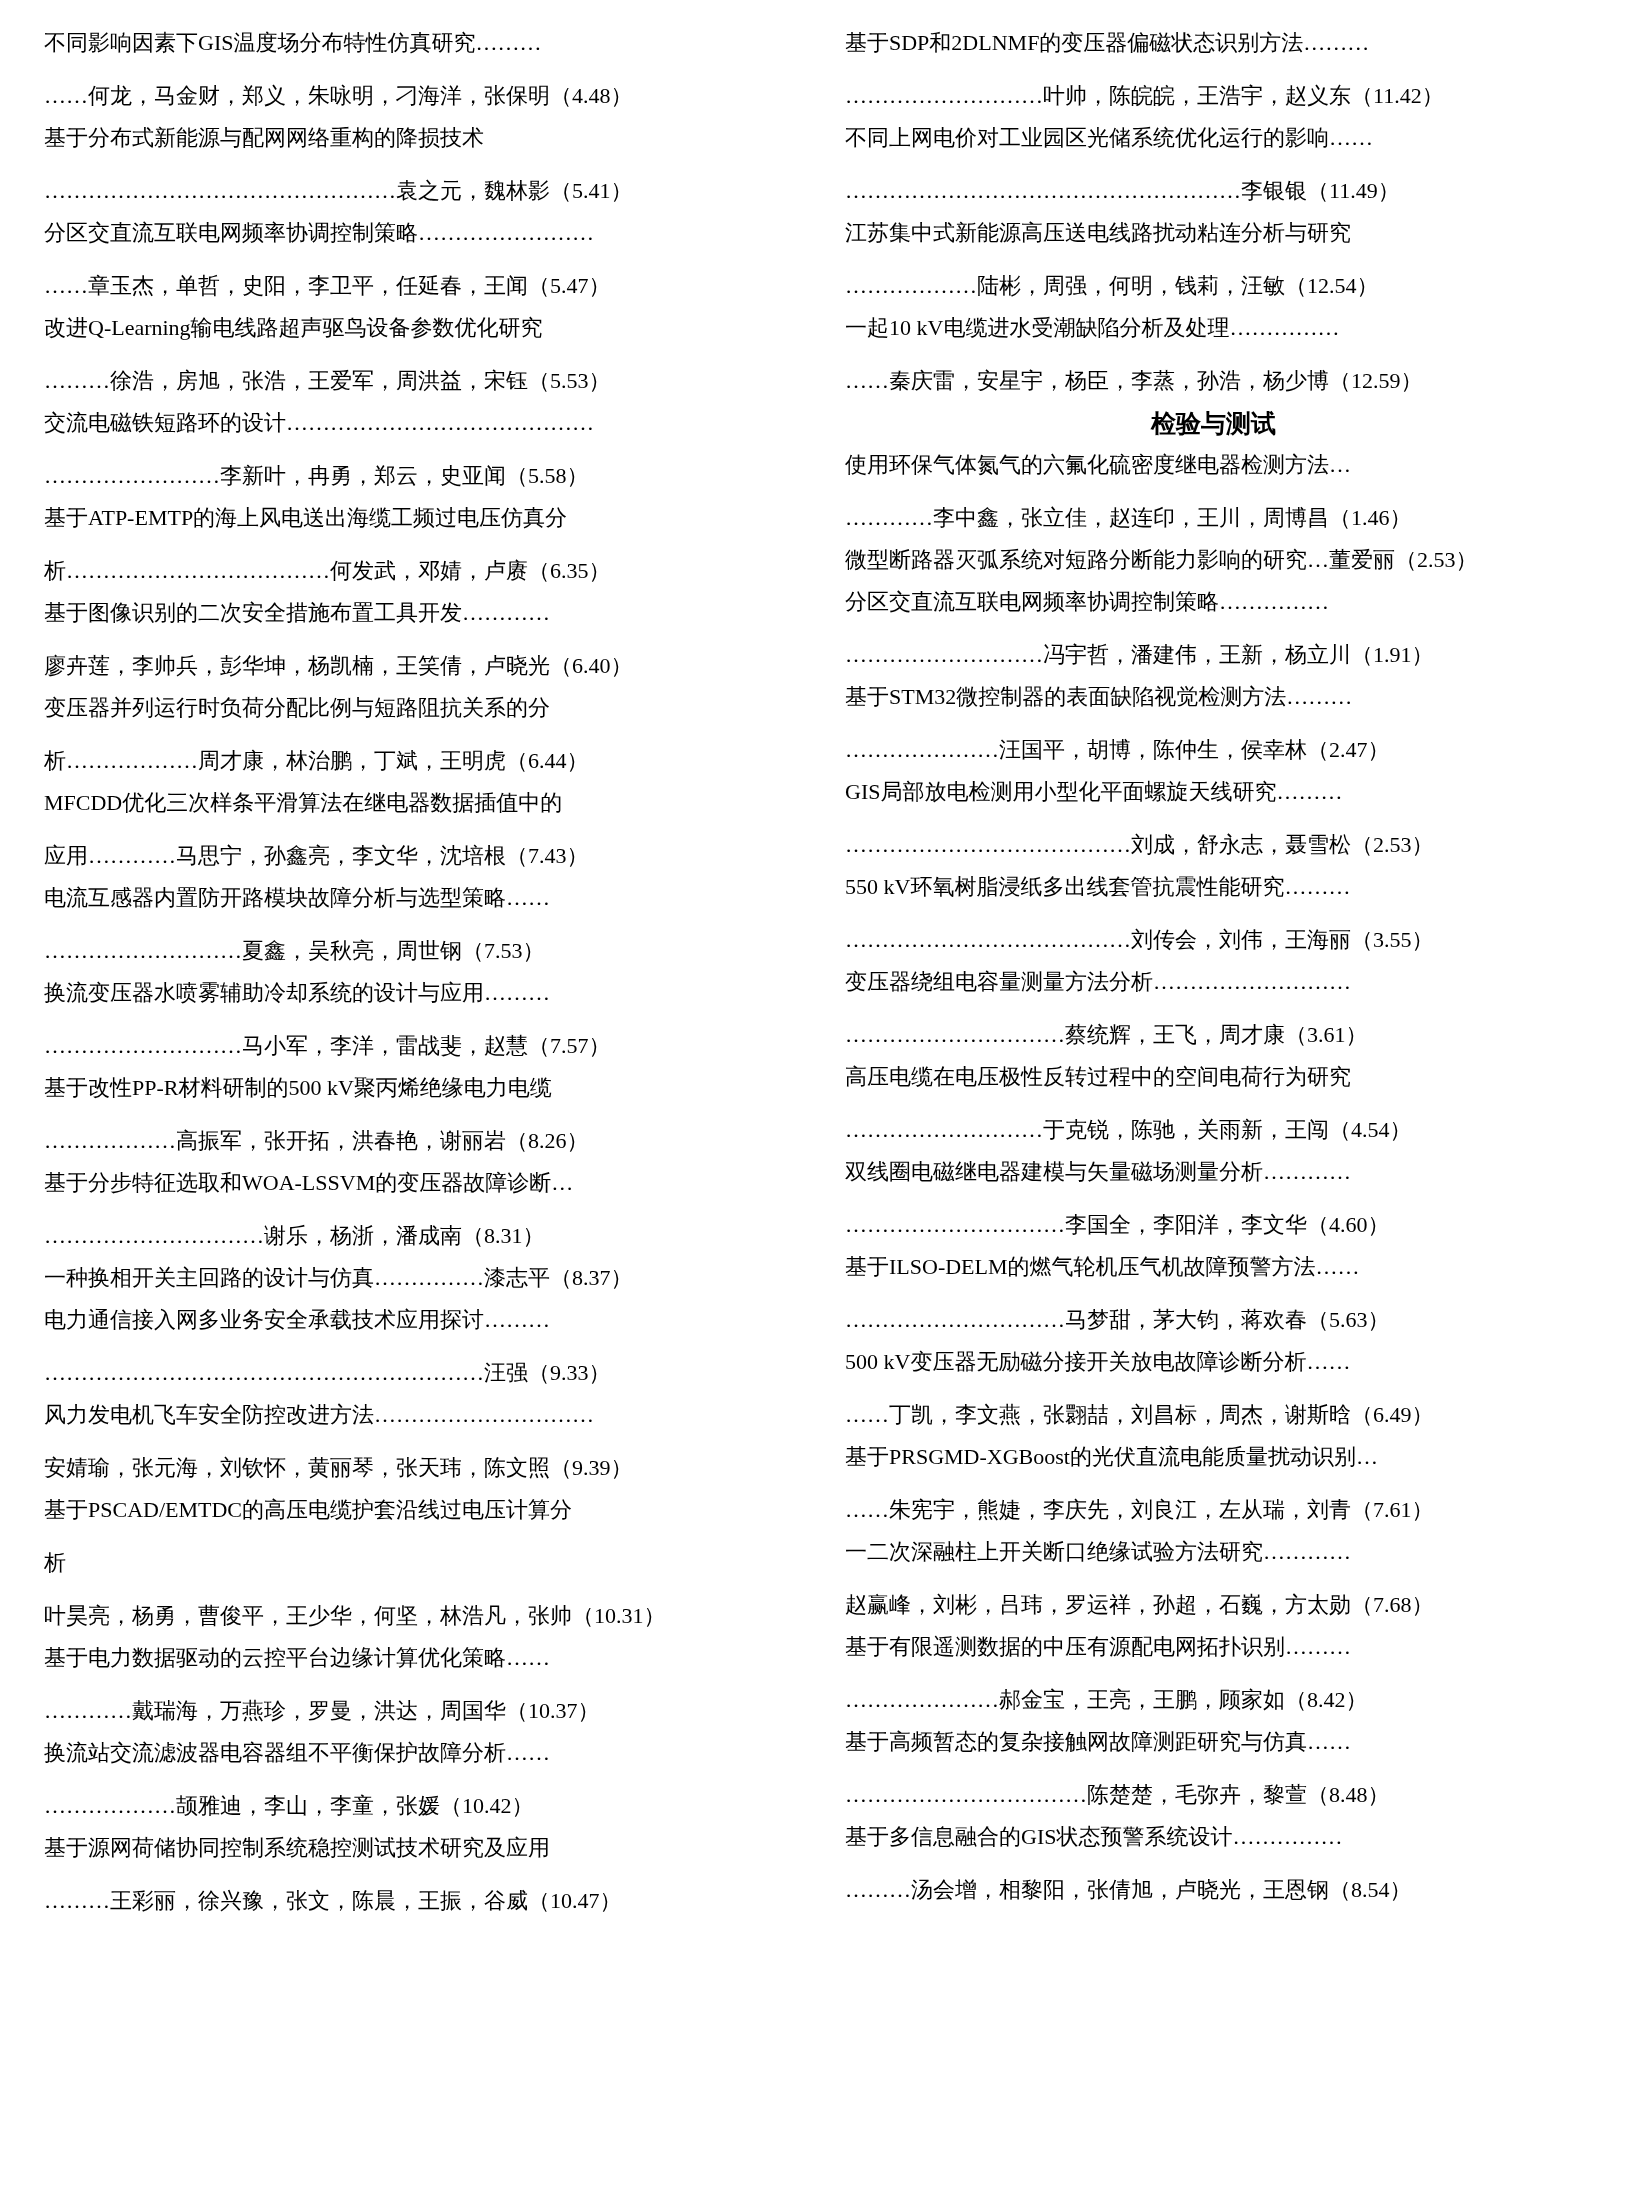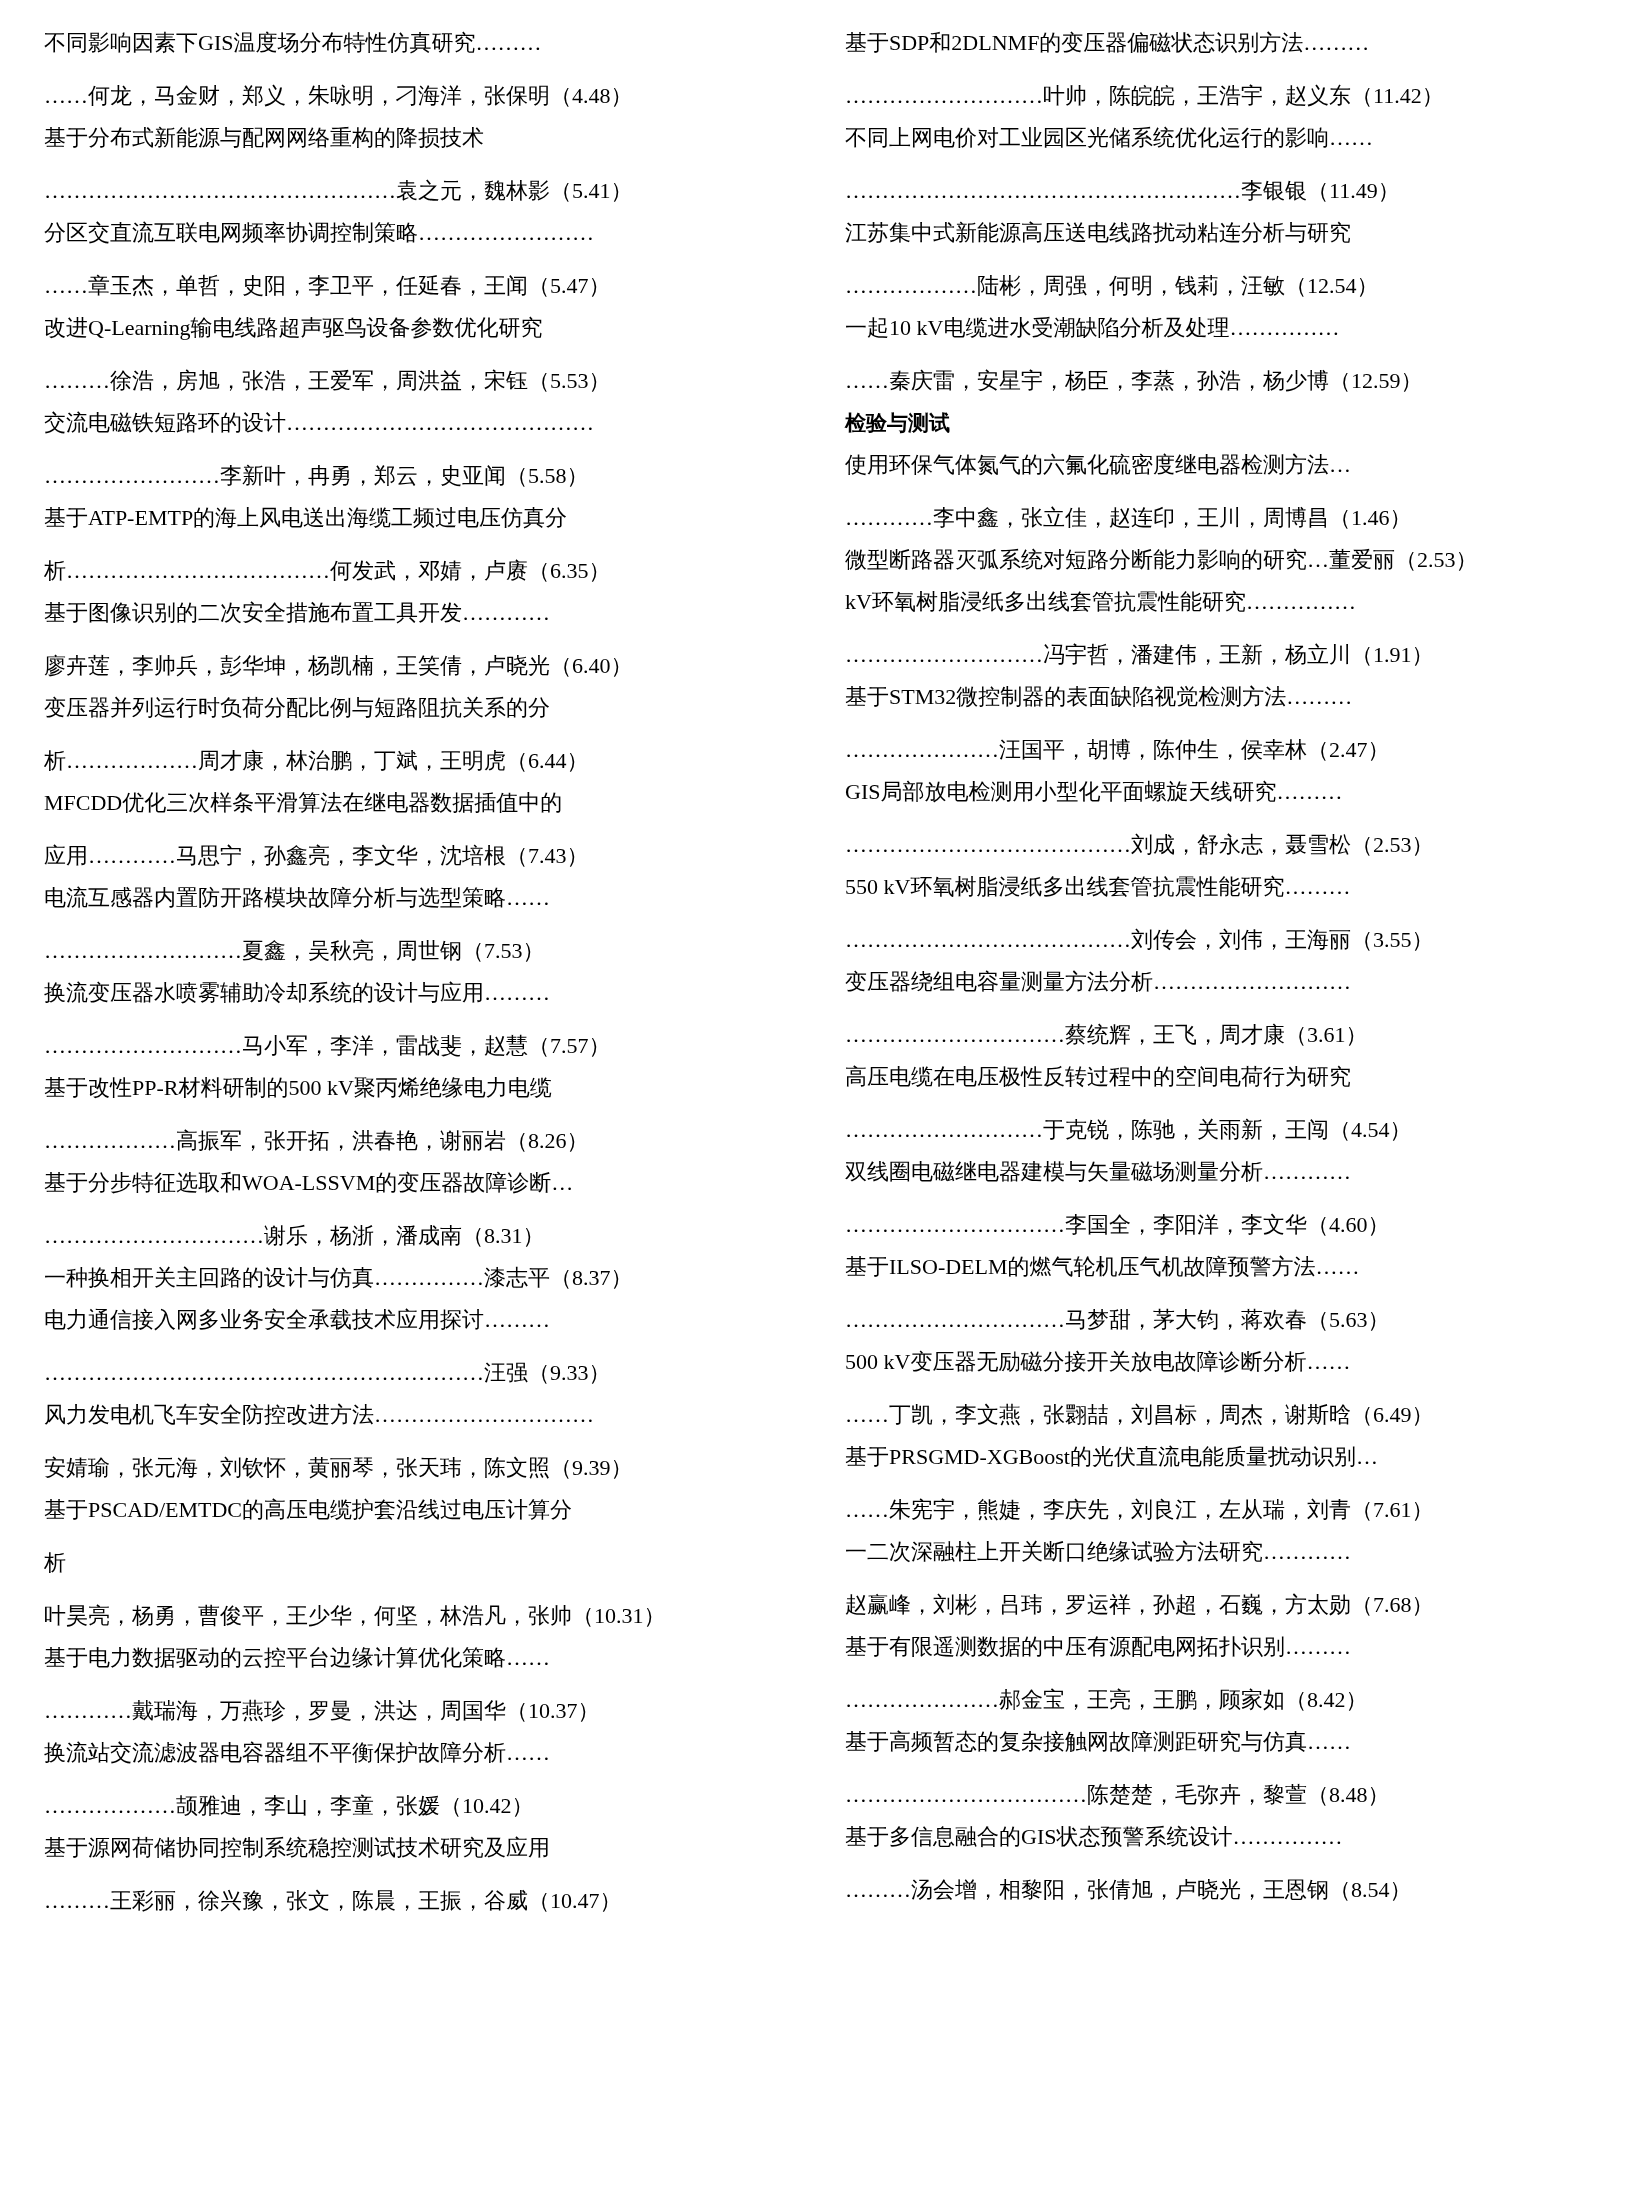--- a/index.html
+++ b/index.html
@@ -41,22 +41,22 @@
     font-size: 22px;
     line-height: 42px;
     height: 42px;
     letter-spacing: 0px;
   }
   .line.authors {
     text-align: left;
     margin-top: 11px;
   }
   .section-head {
-    text-align: left;
-    font-size: 21px;
+    text-align: center;
+    font-size: 25px;
     font-weight: bold;
     line-height: 42px;
     height: 42px;
     font-family: "Liberation Sans", "DejaVu Sans", sans-serif;
   }
 </style>
 </head>
 <body>
 
 <div class="page">
@@ -163,21 +163,21 @@
         </div>
         <div class="section-head">检验与测试</div>
         <div class="entry">
           <div class="line">使用环保气体氮气的六氟化硫密度继电器检测方法…</div>
           <div class="line authors">…………李中鑫，张立佳，赵连印，王川，周博昌（1.46）</div>
         </div>
         <div class="entry">
           <div class="line">微型断路器灭弧系统对短路分断能力影响的研究…董爱丽（2.53）</div>
         </div>
         <div class="entry">
-          <div class="line">kV环氧树脂浸纸多出线套管抗震性能研究……………</div>
+          <div class="line">分区交直流互联电网频率协调控制策略……………</div>
           <div class="line authors">………………………冯宇哲，潘建伟，王新，杨立川（1.91）</div>
         </div>
         <div class="entry">
           <div class="line">基于STM32微控制器的表面缺陷视觉检测方法………</div>
           <div class="line authors">…………………汪国平，胡博，陈仲生，侯幸林（2.47）</div>
         </div>
         <div class="entry">
           <div class="line">GIS局部放电检测用小型化平面螺旋天线研究………</div>
           <div class="line authors">…………………………………刘成，舒永志，聂雪松（2.53）</div>
         </div>

